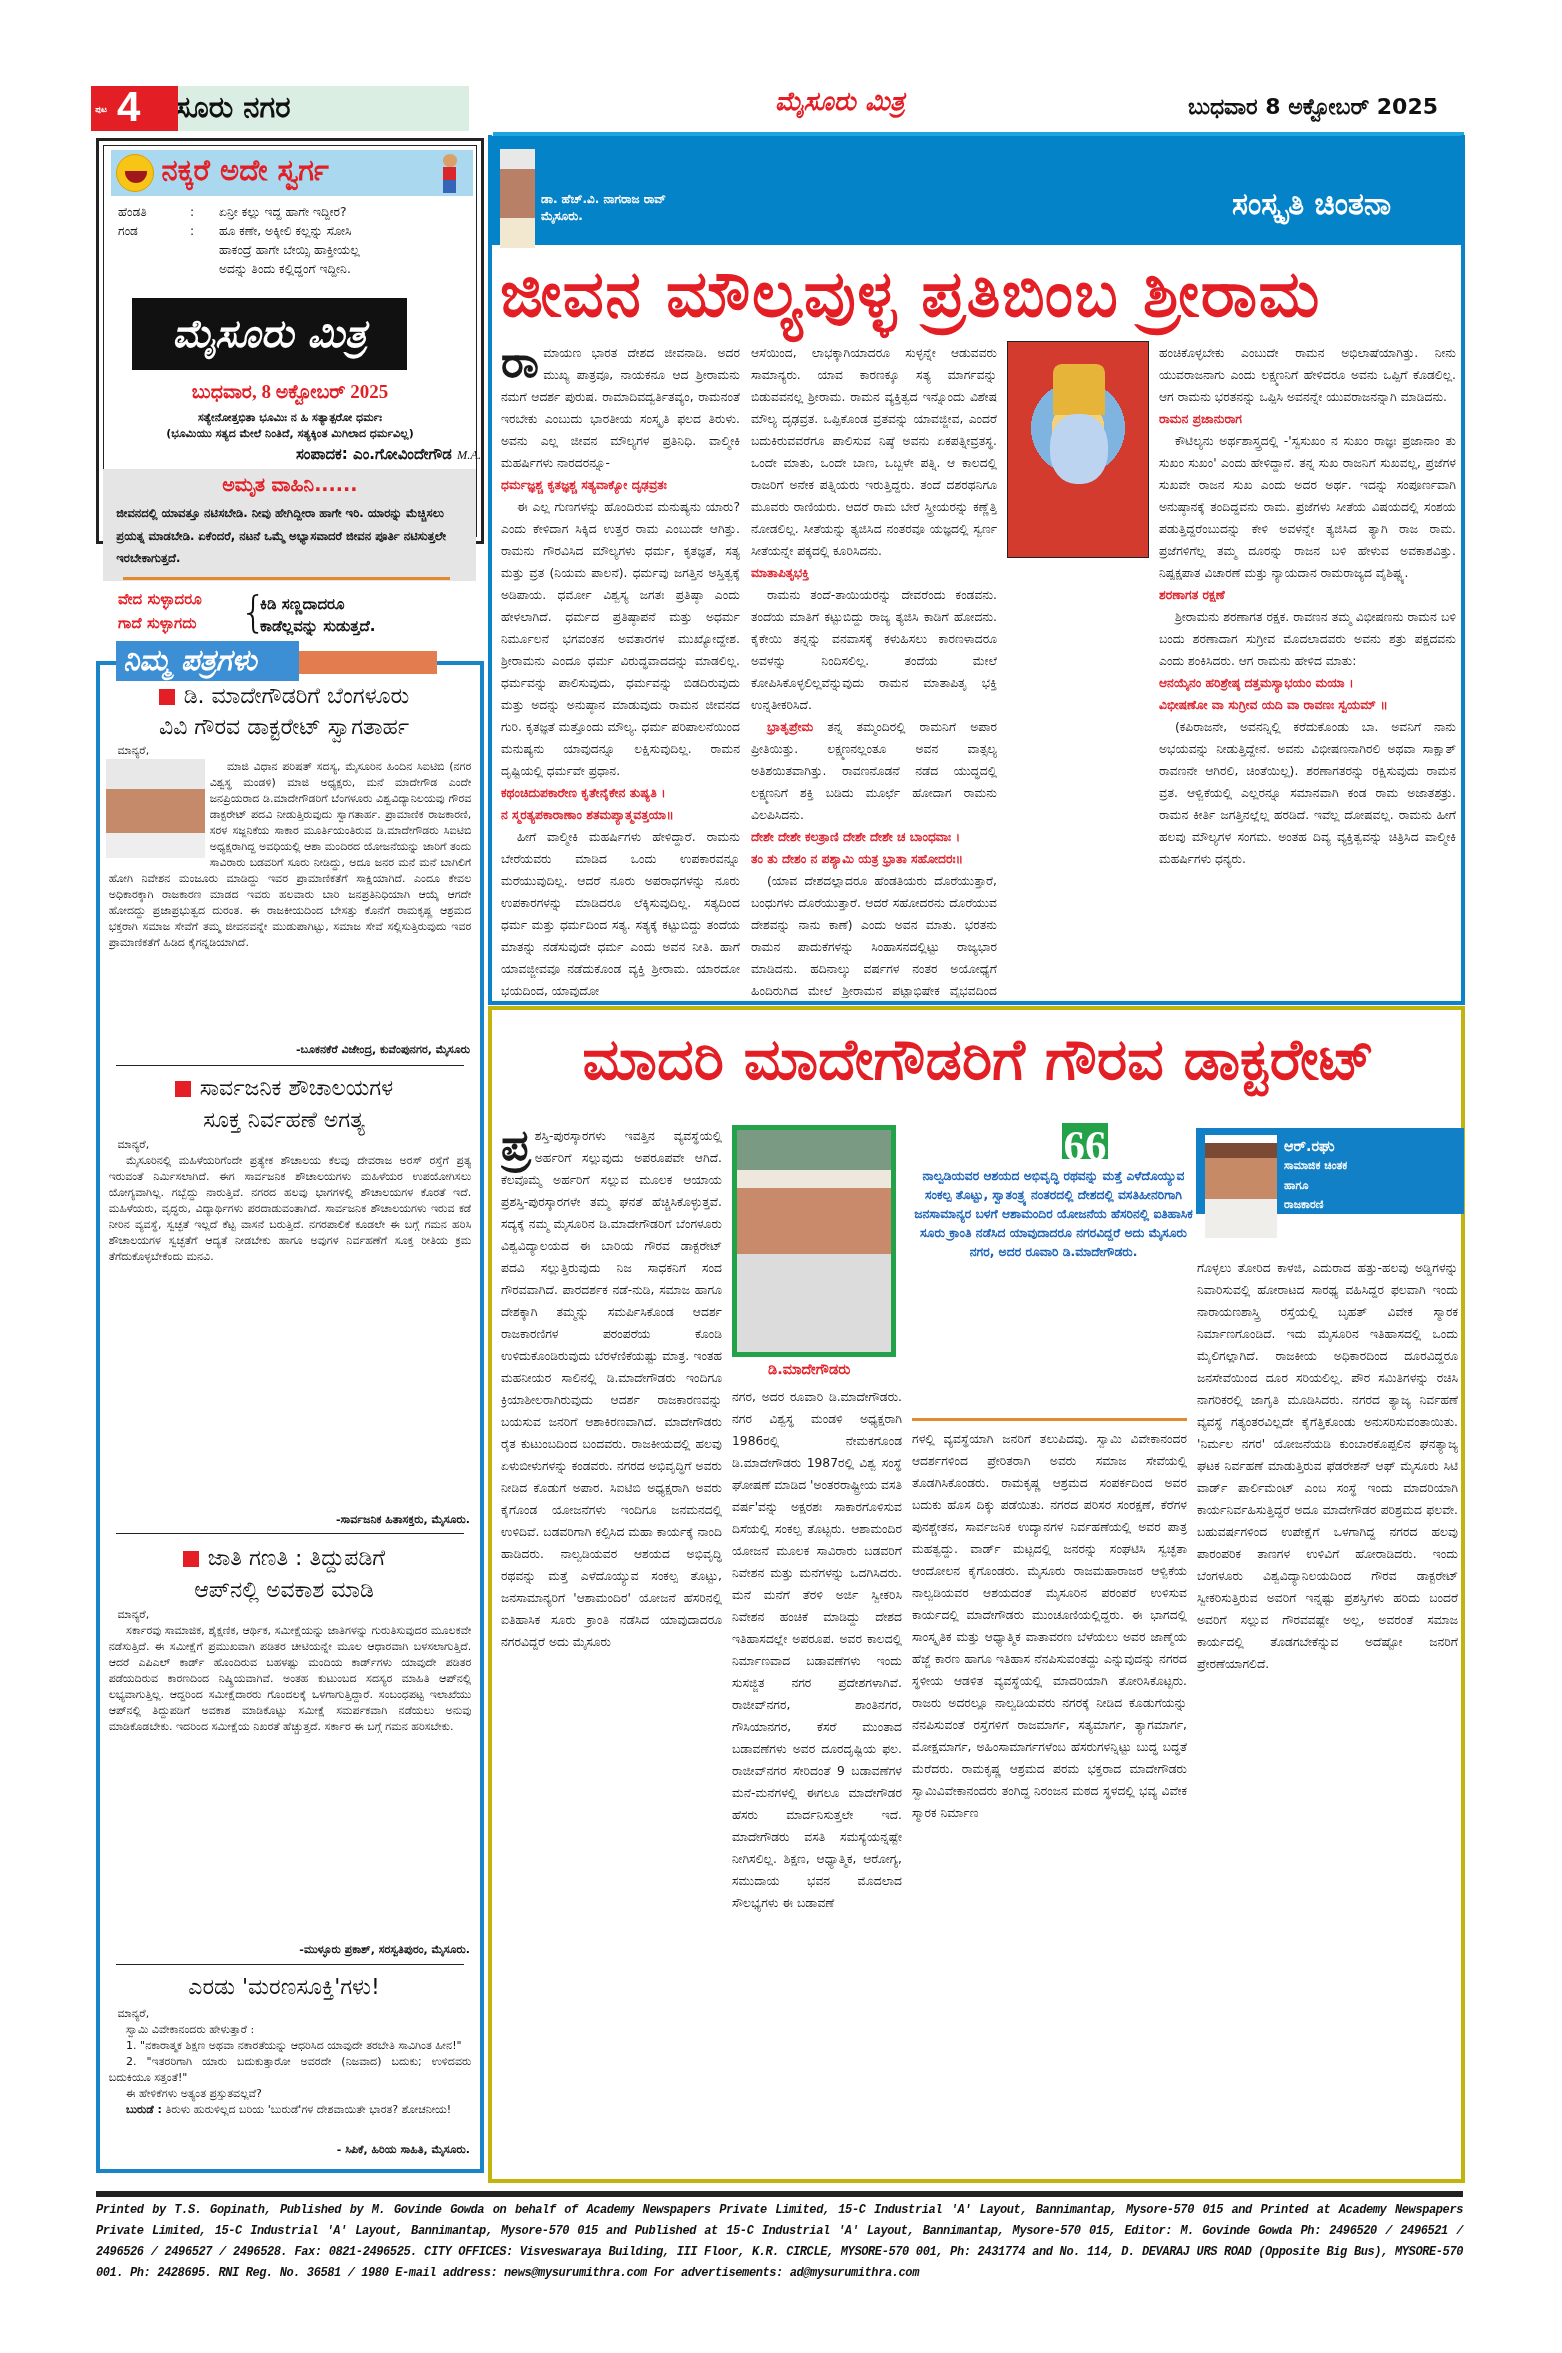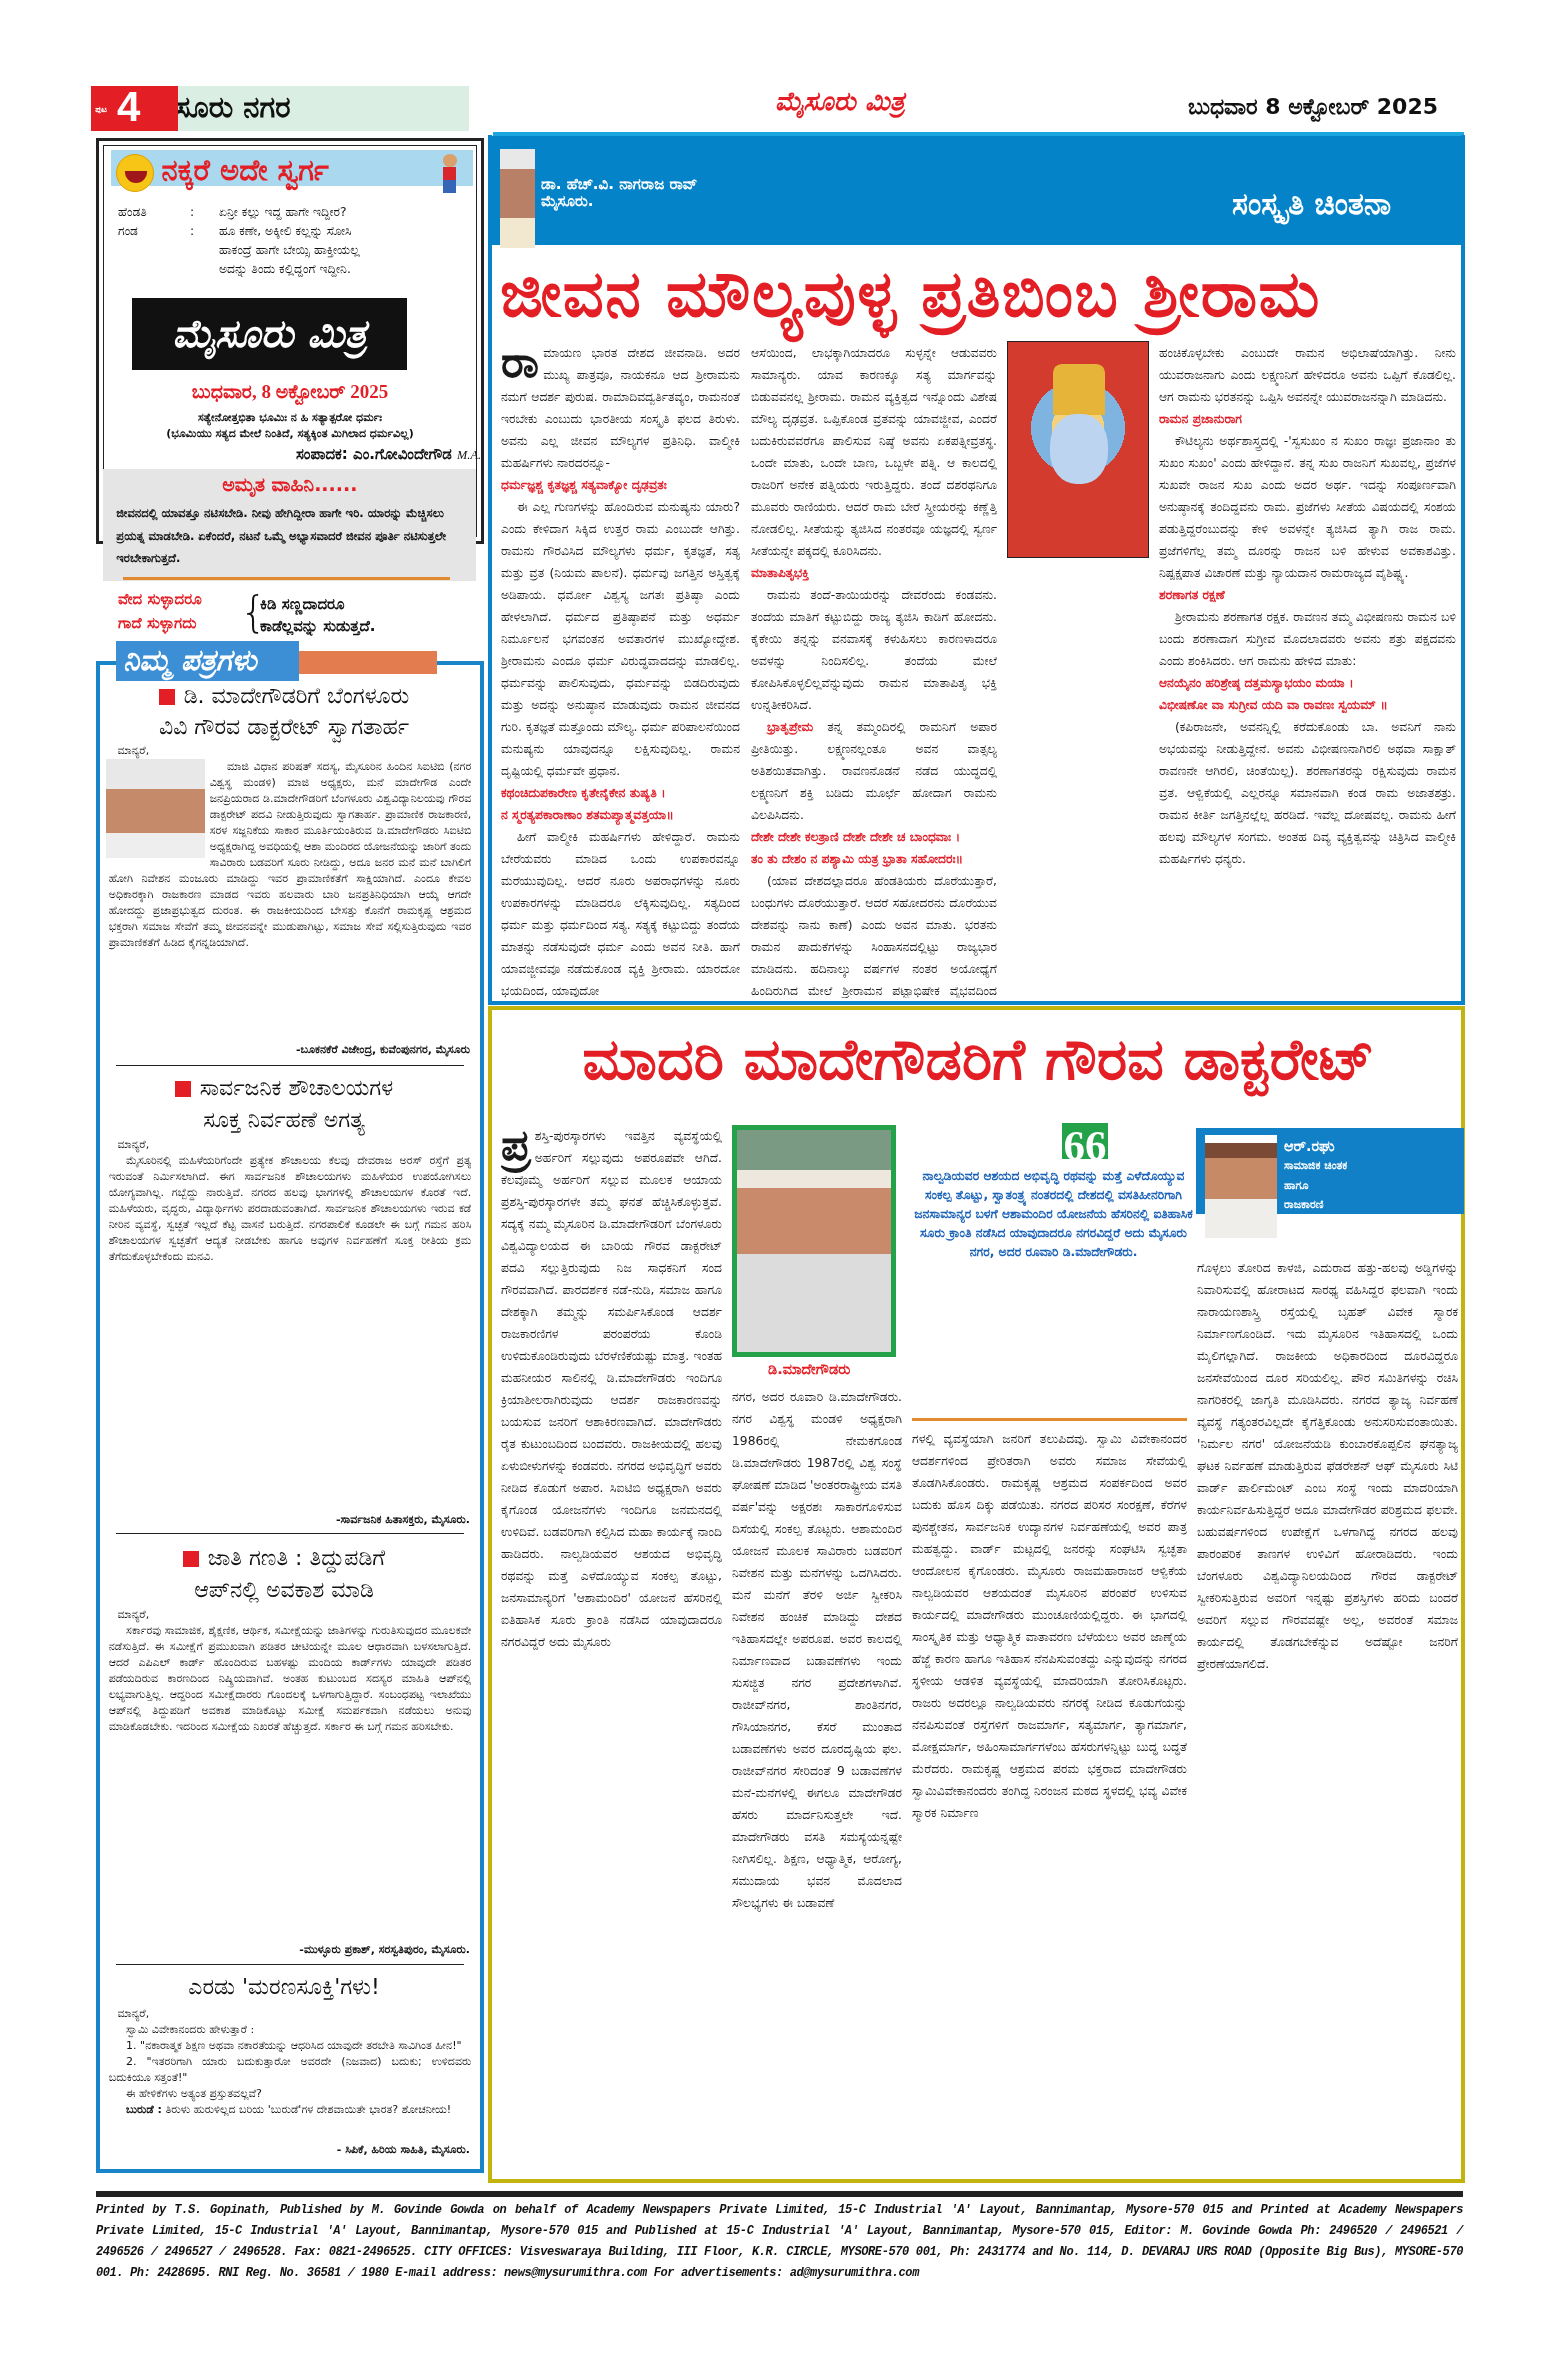--- a/index.html
+++ b/index.html
@@ -14,21 +14,21 @@
 #hdr-page .lbl{position:absolute;left:4.3px;top:19px;font-size:8px;font-weight:bold}
 #hdr-page .num{position:absolute;left:26px;top:-2.9px;font-size:42px;font-weight:bold;font-family:"Liberation Sans",sans-serif}
 #hdr-sec{left:114px;top:86px;width:355px;height:45px;background:#dbeee3}
 #hdr-sec span{position:absolute;left:29px;top:4.3px;font-size:29px;font-weight:bold}
 #hdr-brand{left:775px;top:86px;font-size:26px;font-weight:bold;color:#e31e24;font-style:italic}
 #hdr-date{left:1188px;top:94px;font-size:22px;font-weight:bold}
 #hdr-rule{left:493px;top:132px;width:971px;height:4.3px;background:#1ba6df}
 
 #box1{left:96px;top:138px;width:388px;height:406px;border:3.6px solid #222;background:#fff}
 #box1 .inner{position:absolute;inset:4.3px;border:1.4px solid #222}
-#joke-banner{left:11.6px;top:8.7px;width:362px;height:36px;background:#a9d8ef}
+#joke-banner{left:11.6px;top:8.7px;width:362px;height:46px;background:#a9d8ef}
 #joke-title{position:absolute;left:51px;top:2.9px;font-size:29px;font-weight:bold;color:#e31e24}
 .face{position:absolute;left:5.8px;top:4.3px;width:38px;height:38px;border-radius:50%;background:#f6c515;border:1.4px solid #e0a000}
 .face:after{content:"";position:absolute;left:7.2px;top:16px;width:22px;height:11.6px;background:#a0181c;border-radius:0 0 11.6px 11.6px}
 .kid{position:absolute;right:8.7px;top:4.3px;width:30px;height:40px}
 .kid .h{position:absolute;left:8.7px;top:0;width:14.5px;height:13px;border-radius:50%;background:#d9a06a}
 .kid .b{position:absolute;left:8.7px;top:13px;width:13px;height:13px;background:#d8262b}
 .kid .l{position:absolute;left:8.7px;top:26px;width:13px;height:13px;background:#3565b7}
 .jrow{position:absolute;left:19px;font-size:12.3px;line-height:19px}
 .jrow .w{display:inline-block;width:72px}
 .jrow .c{display:inline-block;width:29px}
@@ -53,21 +53,21 @@
 .lhead .sq{display:inline-block;width:16px;height:16px;background:#e31e24;margin-right:8.7px;vertical-align:middle}
 .lbody{position:absolute;left:8.7px;right:8.7px;font-size:11px;line-height:16px;text-align:justify;overflow:hidden}
 .lbody p{text-indent:17.4px}
 .lsig{position:absolute;right:10px;font-size:11px;font-weight:bold}
 .lrule{position:absolute;left:16px;right:16px;height:1.4px;background:#222}
 #l1-photo{position:absolute;left:5.8px;top:94px;width:99px;height:99px;background:linear-gradient(#e8e8e8 0 30%,#c48a6a 30% 75%,#eee 75%)}
 
 #art1{left:488px;top:135px;width:977px;height:870px;border:4.3px solid #0a83c9;border-top:none}
 #art1-band{left:488px;top:136px;width:977px;height:109px;background:#0583c9}
 #art1-photo{left:500px;top:149px;width:35px;height:99px;background:linear-gradient(#e8e8e8 0 20%,#b88066 20% 70%,#f2e8d0 70%)}
-#art1-author{left:541px;top:176px;color:#fff;font-size:15px;line-height:17.4px;font-weight:bold}
+#art1-author{left:541px;top:191px;color:#fff;font-size:12px;line-height:17.4px;font-weight:bold}
 #art1-section{left:1232px;top:186px;color:#fff;font-size:30px;font-weight:bold}
 #art1-head{left:500px;top:254px;width:957px;text-align:left;color:#e31e24;font-size:64px;font-weight:bold;line-height:80px;letter-spacing:1.4px}
 .col{position:absolute}
 #rama-img{left:1007px;top:341px;width:142px;height:217px;background:radial-gradient(circle at 50% 40%,#f3d27a 0 18%,#7fb3e0 18% 32%,#d23b2e 32%);border:1.4px solid #222}
 #rama-img .face2{position:absolute;left:42px;top:72px;width:58px;height:70px;border-radius:45%;background:#bcd4f0}
 #rama-img .crown{position:absolute;left:45px;top:22px;width:52px;height:51px;background:#e7b43a;border-radius:8.7px 8.7px 0 0}
 
 #art2{left:488px;top:1006px;width:977px;height:1177px;border:4.3px solid #c2b40c}
 #art2-head{left:500px;top:1016px;width:957px;text-align:center;color:#e31e24;font-size:57px;font-weight:bold;line-height:87px}
 #mg-photo{left:732px;top:1125px;width:164px;height:232px;border:5px solid #24a249;background:linear-gradient(#7a9a84 0 18%,#ede7de 18% 26%,#c88a6a 26% 56%,#dcdcdc 56%)}

